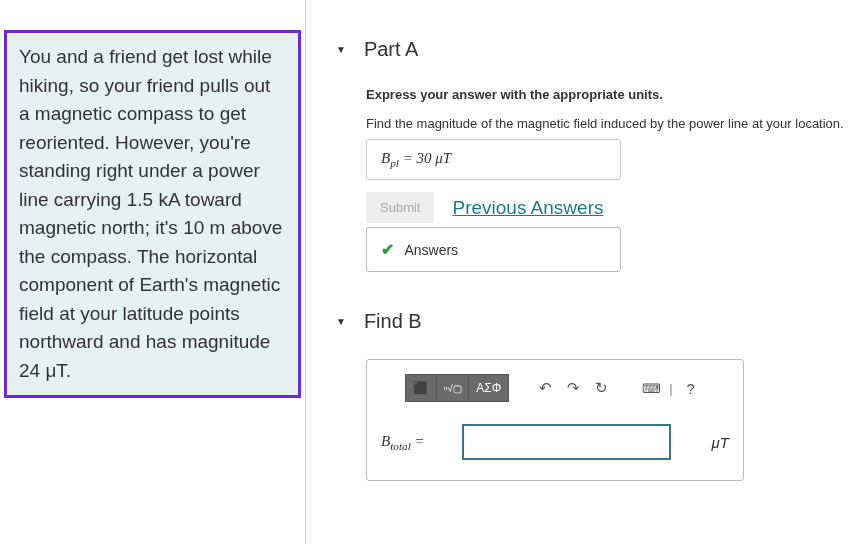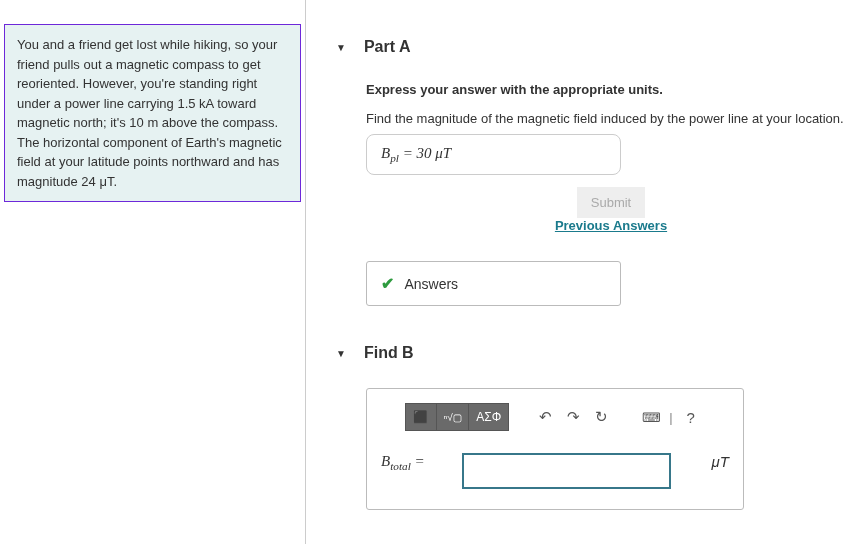--- a/index.html
+++ b/index.html
@@ -1,44 +1,44 @@
 <!DOCTYPE html>
 <html><head>
 <meta charset="utf-8">
 <style>
   * { box-sizing: border-box; margin: 0; padding: 0; }
   body { font-family: Arial, Helvetica, sans-serif; font-size: 13px; color: #333; background: #fff; width: 856px; height: 544px; overflow: hidden; }
   .layout { display: flex; height: 100%; }
   .sidebar { width: 305px; padding: 0; }
-  .problem-box { background: #e6f2f2; border: 1px solid #6d28d9; padding: 10px 12px; margin: 24px 4px 0 4px; font-size: 13px; line-height: 1.5; color: #333; }
+  .problem-box { background: #e6f2f2; border: 3px solid #6d28d9; padding: 10px 12px; margin: 30px 4px 0 4px; font-size: 19px; line-height: 1.5; color: #333; }
   .divider { width: 1px; background: #ccc; margin: 0 0; }
   .main { flex: 1; padding: 30px 0 0 30px; }
   .part { margin-bottom: 30px; }
   .part-header { display: flex; align-items: center; padding: 8px 0; margin-bottom: 18px; cursor: pointer; }
   .part-header .chev { margin-right: 18px; font-size: 10px; color: #333; }
-  .part-header .title { font-weight: bold; font-size: 16px; }
+  .part-header .title { font-weight: normal; font-size: 20px; }
   .part-body { padding-left: 30px; }
   .prompt { font-size: 13px; margin-bottom: 8px; color: #333; }
   .prompt-bold { font-weight: bold; margin-bottom: 14px; }
-  .answer-display { border: 1px solid #ccc; border-radius: 8px; padding: 10px 14px; width: 255px; margin-bottom: 12px; font-family: 'Times New Roman', serif; font-style: italic; font-size: 15px; }
-  .btn-row { display: flex; align-items: center; margin-bottom: 28px; flex-direction: column; }
+  .answer-display { border: 1px solid #ccc; border-radius: 3px; padding: 10px 14px; width: 255px; margin-bottom: 12px; font-family: 'Times New Roman', serif; font-style: italic; font-size: 15px; }
+  .btn-row { display: flex; align-items: center; gap: 18px; margin-bottom: 4px; }
   .btn { padding: 8px 14px; font-size: 13px; border: none; cursor: pointer; }
   .btn-submit-disabled { background: #eee; color: #aaa; cursor: default; }
-  .link { color: #1a7a8c; text-decoration: underline; font-weight: bold; font-size: 13px; cursor: pointer; }
+  .link { color: #1a7a8c; text-decoration: underline; font-weight: normal; font-size: 19px; cursor: pointer; }
   .correct-box { border: 1px solid #bbb; border-radius: 3px; padding: 12px 14px; width: 255px; display: flex; align-items: center; gap: 10px; }
   .check { color: #2e9b3f; font-size: 16px; font-weight: bold; }
   .correct-text { font-size: 14px; }
   .input-panel { border: 1px solid #bbb; border-radius: 3px; width: 378px; padding: 14px 0 20px 0; margin-bottom: 16px; }
   .toolbar { display: flex; align-items: center; justify-content: center; gap: 0; margin-bottom: 22px; padding: 0 14px; }
   .tool-group { display: flex; }
   .tool-btn { width: 32px; height: 28px; background: #6a6a6a; color: #fff; display: flex; align-items: center; justify-content: center; font-size: 12px; border: 1px solid #555; cursor: pointer; }
   .tool-btn + .tool-btn { border-left: none; }
   .tool-spacer { width: 22px; }
   .tool-icon { width: 28px; height: 26px; display: flex; align-items: center; justify-content: center; color: #555; font-size: 15px; cursor: pointer; }
-  .input-row { display: flex; padding: 0 14px; gap: 31px; }
+  .input-row { display: flex; align-items: center; padding: 0 14px; gap: 31px; }
   .var-label { font-family: 'Times New Roman', serif; font-style: italic; font-size: 15px; margin-right: 6px; white-space: nowrap; }
   .answer-input { flex: 1; height: 36px; border: 2px solid #37778a; padding: 0 8px; font-size: 14px; outline: none; }
   .unit-label { font-family: Liberation Sans, sans-serif; font-style: italic; font-size: 15px; margin-left: 10px; }
   sub { font-size: 0.75em; }
   .ihat, .jhat { font-style: italic; font-family: 'Times New Roman', serif; }
 </style>
 </head>
 <body>
 
 <div class="layout">

